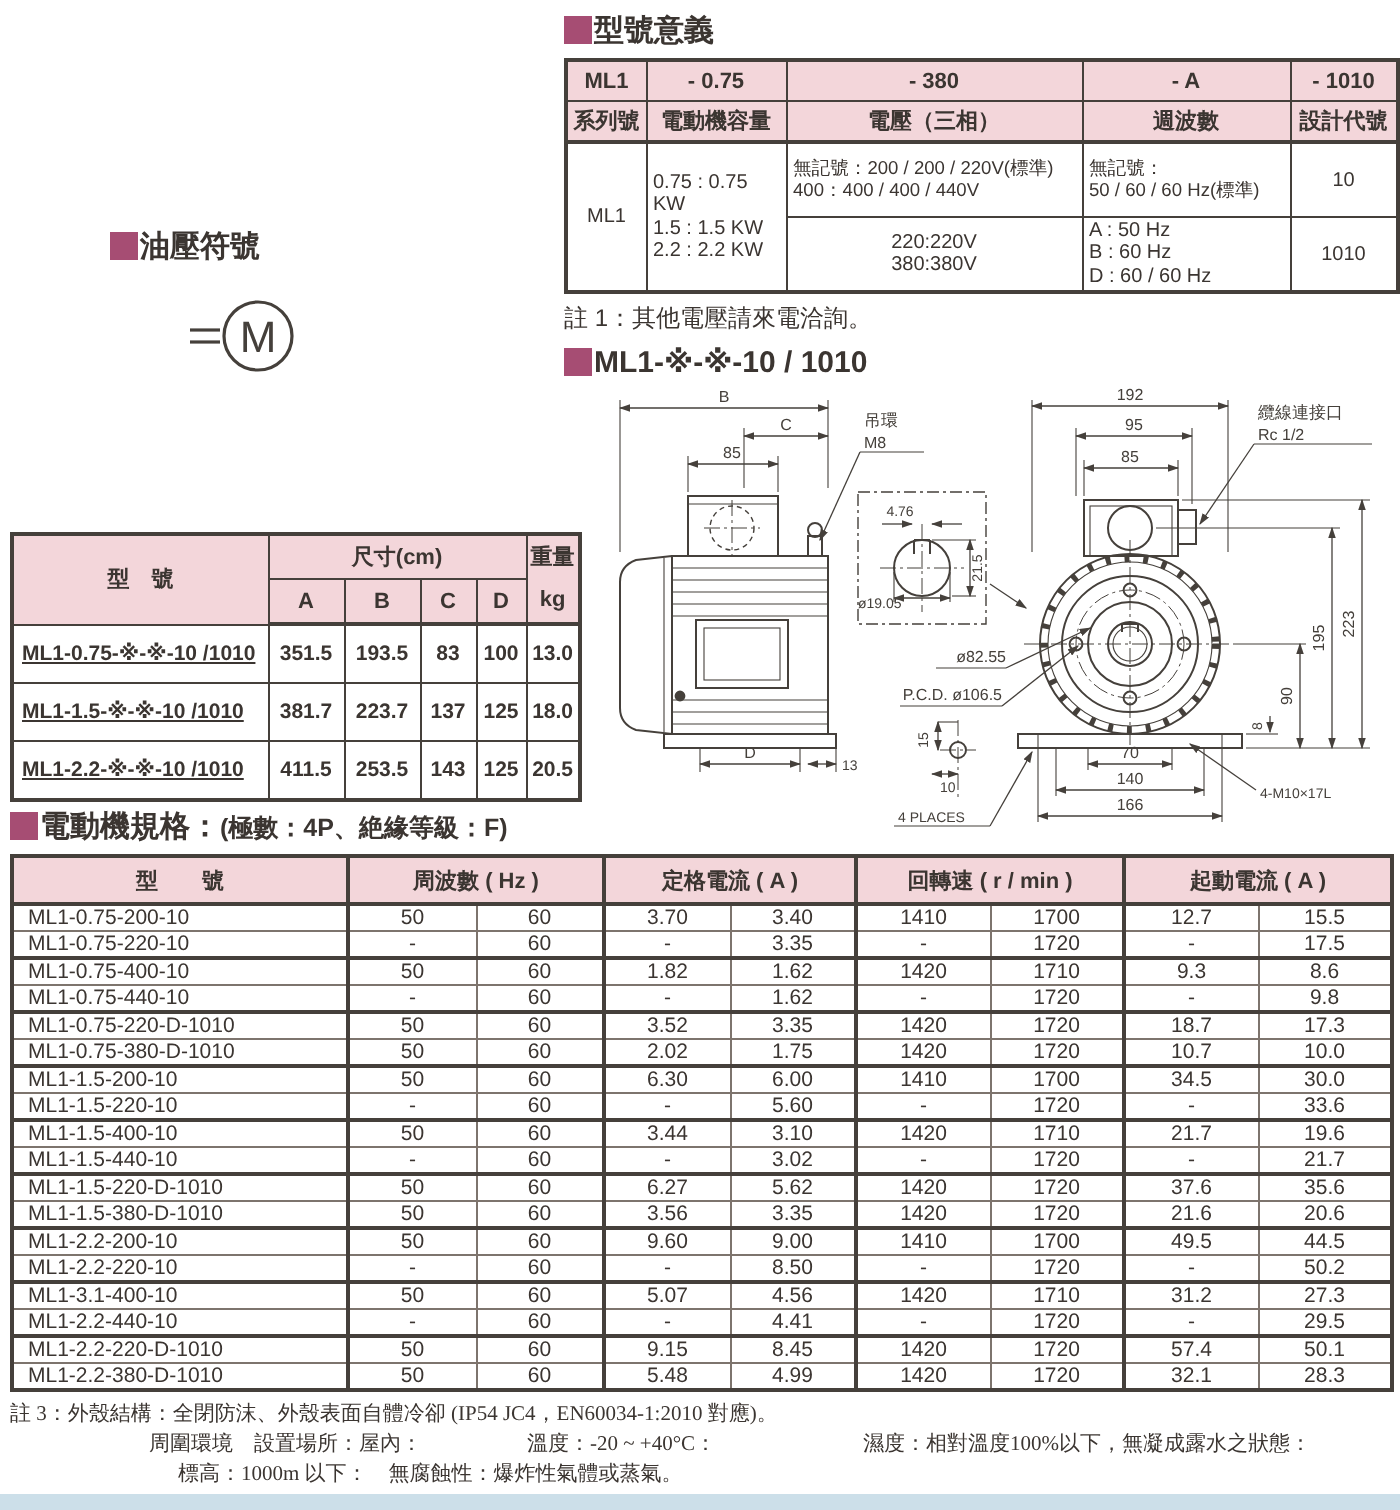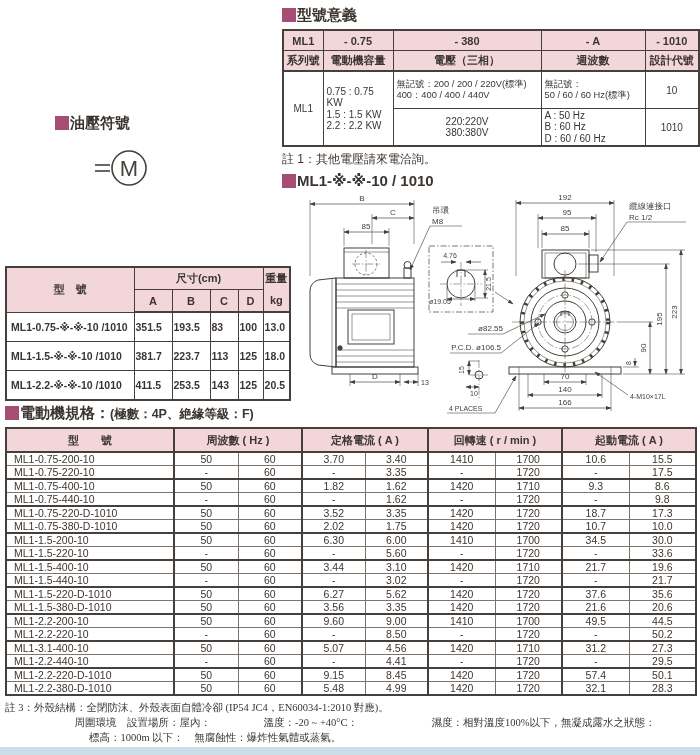--- a/index.html
+++ b/index.html
@@ -27,22 +27,22 @@
   .tl{text-align:left !important;padding-left:3px !important;}
   .note{font-size:12px;margin-top:4px;}
 
   
   .msym{margin:12px 0 0 36px;}
 
   
   .dim{border:2px solid #45403b;width:284px;table-layout:fixed;}
   .dim th{background:#f3d6da;border:1px solid #45403b;font-size:11px;height:19px;}
   .dim tr.u th{border-bottom:2px solid #45403b;}
-  .dim td{border:1px solid #45403b;font-size:10.5px;font-weight:bold;text-align:left;height:26px;}
-  .dim td.model{text-align:left;padding-left:4px;}
+  .dim td{border:1px solid #45403b;font-size:10.5px;font-weight:bold;text-align:center;height:26px;}
+  .dim td.model{text-align:left;padding-left:4px;text-decoration:underline;}
 
   
   .spec{border:2px solid #45403b;width:690px;table-layout:fixed;margin-top:4px;}
   .spec th{background:#f3d6da;border:1px solid #45403b;border-bottom:2px solid #45403b;font-size:11px;height:20px;}
   .spec td{border:1px solid #7d746d;font-size:10.5px;text-align:center;height:12px;line-height:12px;padding:0;white-space:nowrap;overflow:hidden;}
   .spec td.model{text-align:left;padding-left:7px;}
   .spec td.ge{border-right:2px solid #45403b;}
   .spec tr.thick td{border-bottom:2px solid #45403b;}
 
   
@@ -338,21 +338,21 @@
           <td class="">351.5</td>
           <td class="ge">193.5</td>
           <td class="">83</td>
           <td class="ge">100</td>
           <td class="">13.0</td>
         </tr>
         <tr>
           <td class="model ge">ML1-1.5-※-※-10 /1010</td>
           <td class="">381.7</td>
           <td class="ge">223.7</td>
-          <td class="">113</td>
+          <td class="">137</td>
           <td class="ge">125</td>
           <td class="">18.0</td>
         </tr>
         <tr>
           <td class="model ge">ML1-2.2-※-※-10 /1010</td>
           <td class="">411.5</td>
           <td class="ge">253.5</td>
           <td class="">143</td>
           <td class="ge">125</td>
           <td class="">20.5</td>
@@ -386,21 +386,21 @@
     </tbody>
       <tbody>
         <tr>
           <td class="model ge">ML1-0.75-200-10</td>
           <td class="">50</td>
           <td class="ge">60</td>
           <td class="">3.70</td>
           <td class="ge">3.40</td>
           <td class="">1410</td>
           <td class="ge">1700</td>
-          <td class="">10.6</td>
+          <td class="">12.7</td>
           <td class="ge">15.5</td>
         </tr>
         <tr class="thick">
           <td class="model ge">ML1-0.75-220-10</td>
           <td class="">-</td>
           <td class="ge">60</td>
           <td class="">-</td>
           <td class="ge">3.35</td>
           <td class="">-</td>
           <td class="ge">1720</td>

